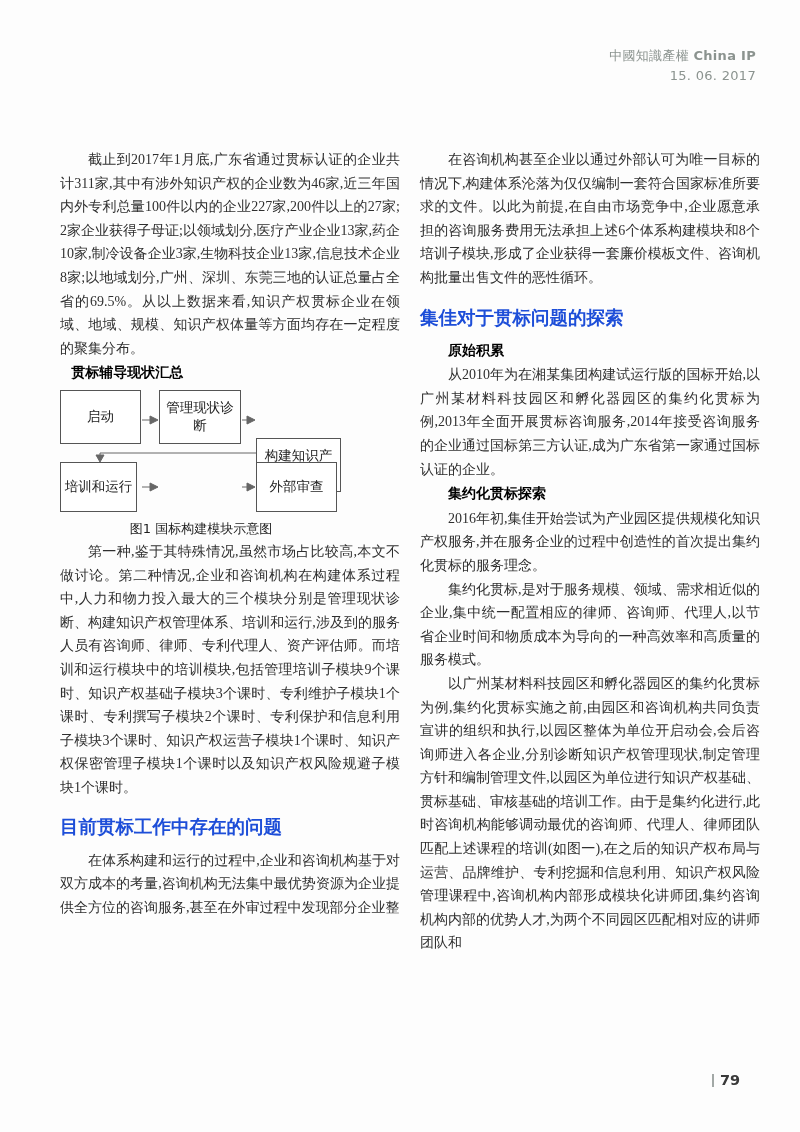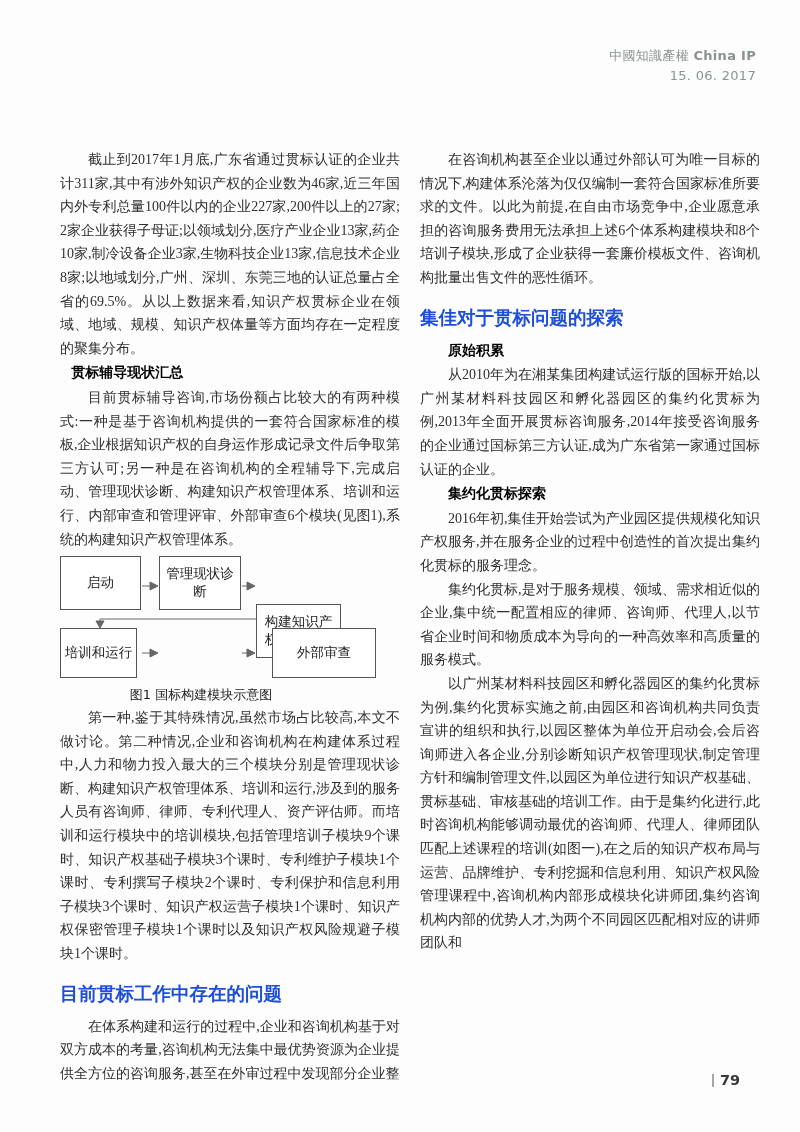--- a/index.html
+++ b/index.html
@@ -42,21 +42,21 @@
     position:absolute; border:1px solid #555; background:#fff;
     display:flex; align-items:center; justify-content:center;
     text-align:center; font-size:13.5px; line-height:1.35;
     padding:2px; box-sizing:border-box; color:#222; text-indent:0;
   }
   .fc-b1 { left:0;   top:3;  width:81px; height:54px; }
   .fc-b2 { left:99px; top:3;  width:82px; height:54px; }
   .fc-b3 { left:196px;top:3;  width:85px; height:54px;margin-top:48px; }
   .fc-b4 { left:0;   top:72px; width:77px; height:50px; }
   .fc-b5 { left:99px; top:72px; width:82px; height:50px; }
-  .fc-b6 { left:212px;top:72px; width:104px; height:50px; }
+  .fc-b6 { left:196px;top:72px; width:81px; height:50px; }
   .fc-arrows { position:absolute; left:0; top:0; }
   .fig-caption {
     position:absolute; left:0; top:127px; width:282px; text-align:center;
     font-family:"DejaVu Sans","Liberation Sans",sans-serif;
     font-weight:normal; font-size:13px; color:#1c1c1c;
   }
   
   .page-number {
     position:absolute; left:712px; top:1072px;
     display:flex; align-items:center; gap:6px;
@@ -74,21 +74,20 @@
     <div>
       <span class="cn">中國知識產權</span>
       <span class="en">China IP</span>
     </div>
     <div>15. 06. 2017</div>
   </div>
 
   <div class="col col-left">
     <p class="body-para">截止到2017年1月底,广东省通过贯标认证的企业共计311家,其中有涉外知识产权的企业数为46家,近三年国内外专利总量100件以内的企业227家,200件以上的27家; 2家企业获得子母证;以领域划分,医疗产业企业13家,药企10家,制冷设备企业3家,生物科技企业13家,信息技术企业8家;以地域划分,广州、深圳、东莞三地的认证总量占全省的69.5%。从以上数据来看,知识产权贯标企业在领域、地域、规模、知识产权体量等方面均存在一定程度的聚集分布。</p>
     <div class="subhead subhead-i1">贯标辅导现状汇总</div>
-    <p class="body-para">目前贯标辅导咨询,市场份额占比较大的有两种模式:一种是基于咨询机构提供的一套符合国家标准的模板,企业根据知识产权的自身运作形成记录文件后争取第三方认可;另一种是在咨询机构的全程辅导下,完成启动、管理现状诊断、构建知识产权管理体系、培训和运行、内部审查和管理评审、外部审查6个模块(见图1),系统的构建知识产权管理体系。</p>
 
     <div class="figure">
       <svg class="fc-arrows" width="282" height="147" viewBox="0 0 282 147">
         <g stroke="#666" stroke-width="1" fill="#666">
           <line x1="82" y1="30" x2="91" y2="30"></line>
           <polygon points="90,26 98,30 90,34"></polygon>
           <line x1="182" y1="30" x2="188" y2="30"></line>
           <polygon points="187,26 195,30 187,34"></polygon>
           <line x1="82" y1="97" x2="91" y2="97"></line>
           <polygon points="90,93 98,97 90,101"></polygon>

